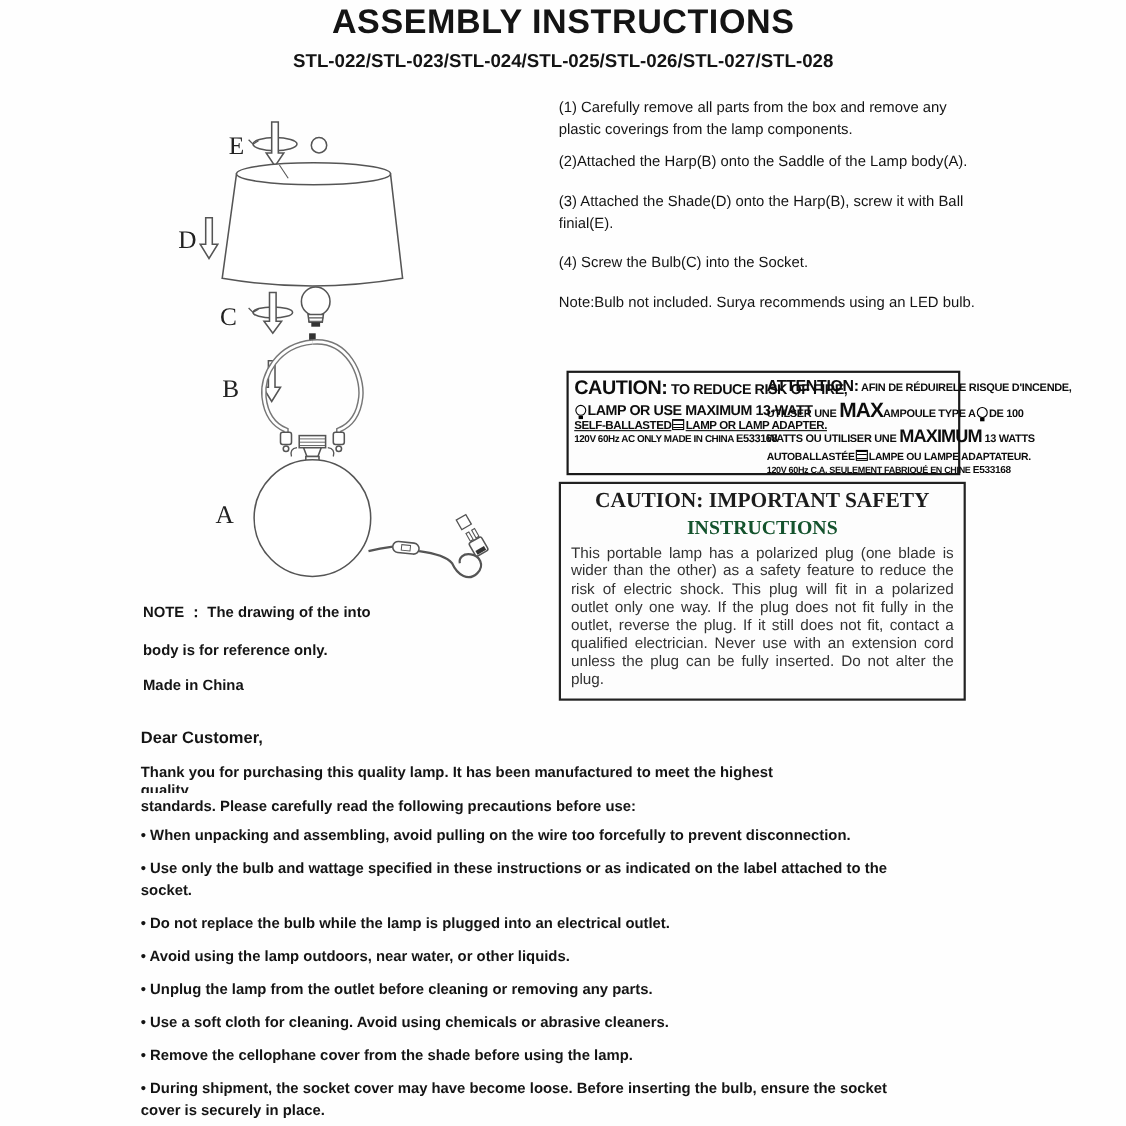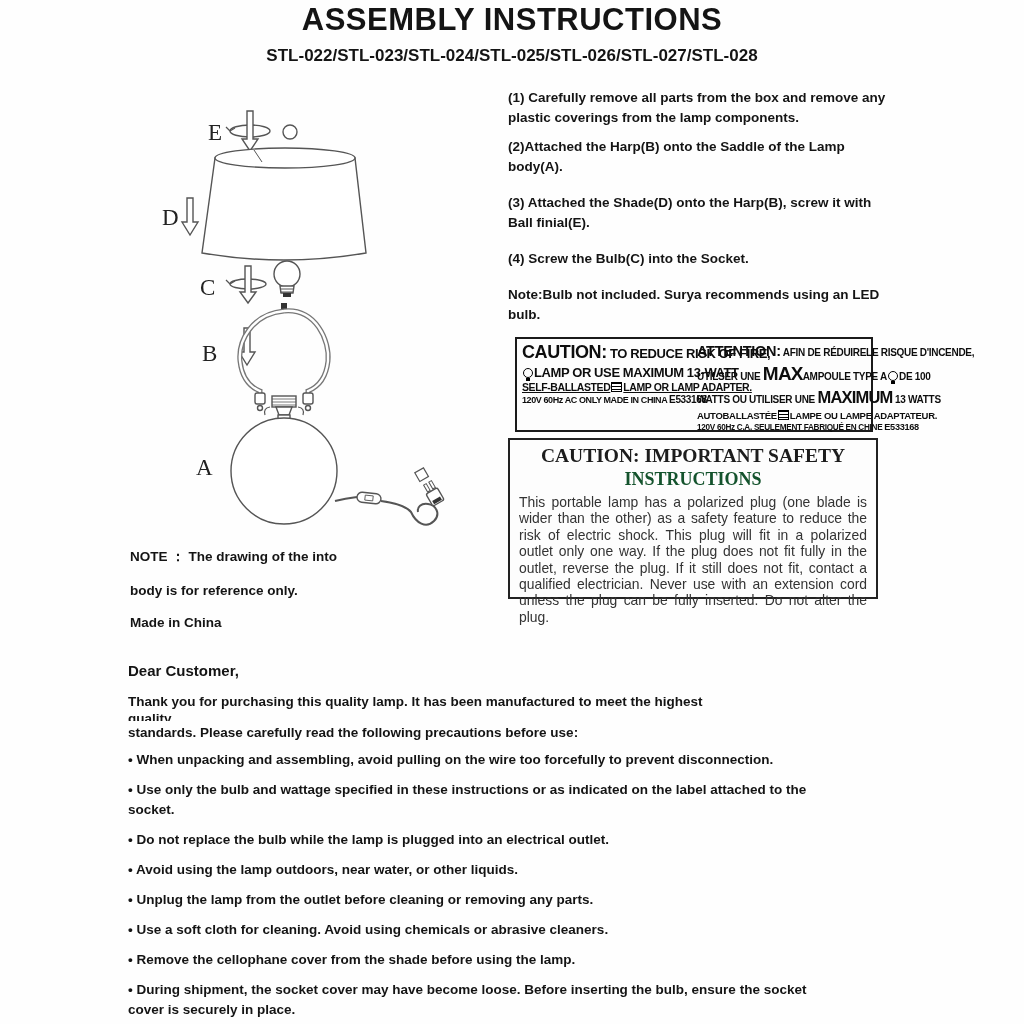--- a/index.html
+++ b/index.html
@@ -12,21 +12,21 @@
          font-size:31px;font-weight:bold;letter-spacing:0.5px;}
   .subtitle{position:absolute;top:46px;left:0;width:100%;text-align:center;
             font-size:17px;font-weight:bold;}
 
   
   .diagram{position:absolute;left:150px;top:103px;}
   .diagram text{font-family:"Liberation Serif",serif;font-size:23px;fill:#222;}
 
   
   .steps{position:absolute;left:508px;top:88px;width:385px;
-         font-size:13.5px;font-weight:bold;line-height:20px;}
+         font-size:13.5px;font-weight:normal;line-height:20px;}
   .step{margin-bottom:16px;}
   .step.first{margin-bottom:9px;}
 
   
   .caution-label{position:absolute;left:515px;top:337px;width:358px;height:95px;
                  border:2px solid #1a1a1a;box-sizing:border-box;background:#fdfdfd;
                  display:flex;padding:3px 5px;gap:7px;}
   .cl-col{font-weight:bold;color:#0d0d0d;}
   .cl-en{width:168px;letter-spacing:-0.4px;font-size:13px;}
   .cl-fr{width:176px;letter-spacing:-0.3px;font-size:10px;}
@@ -44,21 +44,21 @@
 
   
   .bulb{display:inline-block;width:8px;height:8px;border:1.4px solid #000;
         border-radius:50%;position:relative;vertical-align:-1px;margin:0 1px;}
   .bulb::after{content:"";position:absolute;left:1.5px;bottom:-3.5px;width:4px;height:3px;
         background:#000;}
   .cfl{display:inline-block;width:9px;height:8px;border:1px solid #000;vertical-align:-1px;
         background:repeating-linear-gradient(to bottom,#000 0 1px,#fff 1px 3px);margin:0 1px;}
 
   
-  .safety-box{position:absolute;left:508px;top:438px;width:370px;height:161px;
+  .safety-box{position:absolute;left:508px;top:438px;width:370px;height:199px;
               border:2px solid #222;box-sizing:border-box;background:#fdfdfd;
               padding:4px 9px 4px 9px;}
   .sb-t1{text-align:center;font-family:"Liberation Serif",serif;font-weight:bold;
          font-size:19.5px;line-height:24px;color:#1c1c1c;}
   .sb-t2{text-align:center;font-family:Liberation Serif, serif;font-weight:bold;
          font-size:18px;line-height:23px;margin-bottom:3px;color:#14532d;}
   .sb-body{font-size:13.9px;line-height:16.4px;text-align:justify;color:#333;
            font-weight:500;}
 
   

